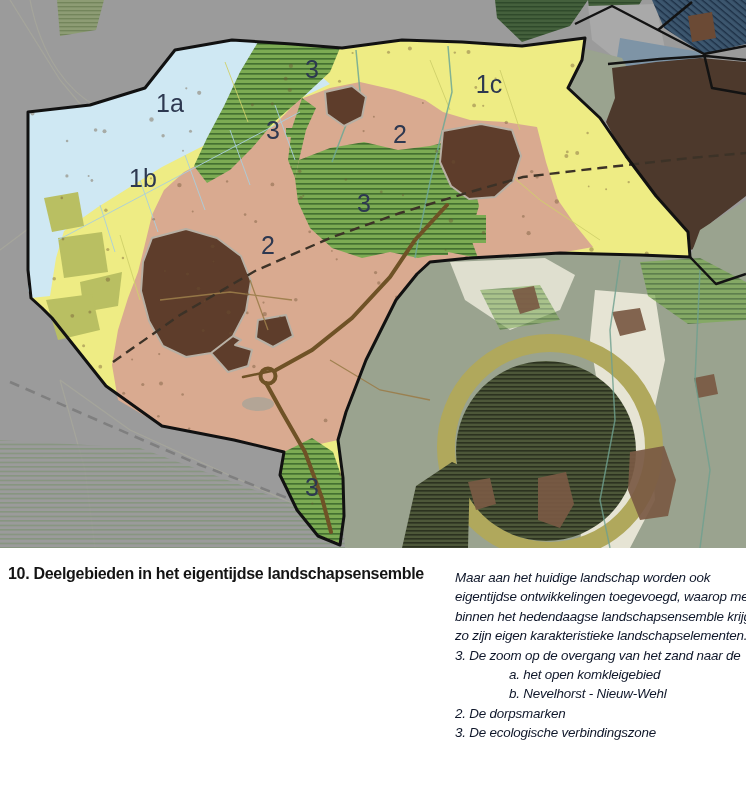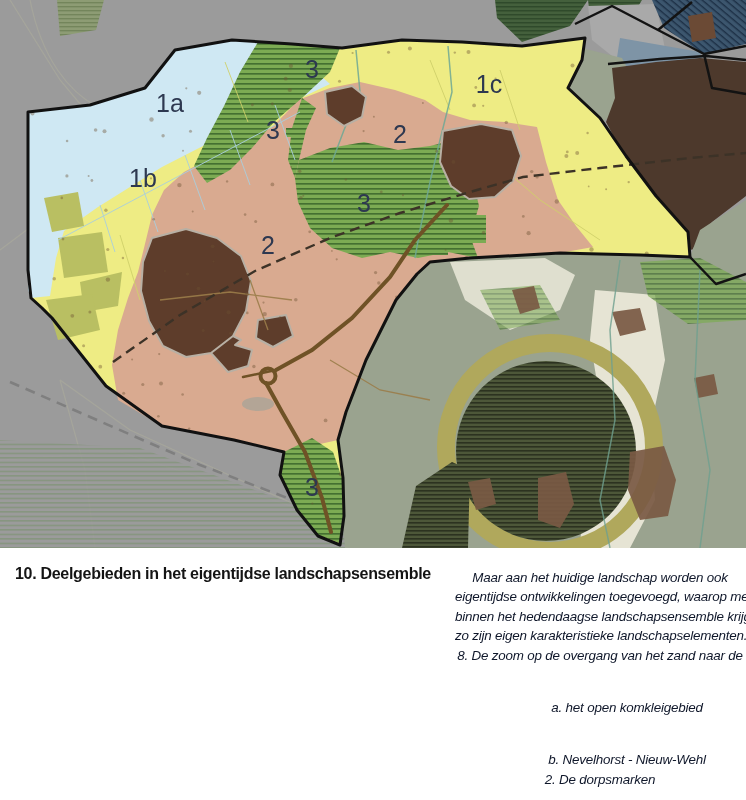--- a/index.html
+++ b/index.html
@@ -2,30 +2,30 @@
 <html style="--gray: #9b9b9b; --z1a: #cfe8f3; --z1bc: #eeec84; --z2: #d9aa90; --z3: #7cab53; --z3h: #3e6a2d; --olive: #b9bf62; --vil: #5e3d2b; --city: #4d392c; --sage: #9aa38f; --cream: #e6e4d4; --forest: #4d5739; --ring: #b0a85c; --bluegray: #7e94a6; --navy: #3c566e; --border: #111111; --label-navy: #2d3850; --road: #6f5226; --rail: #3c3227;"><head>
 <meta charset="utf-8">
 <style>
   html,body{margin:0;padding:0;background:#ffffff;}
   .page{position:relative;width:746px;height:800px;background:#fff;overflow:hidden;
         font-family:"Liberation Sans",sans-serif;}
   .map-wrap{position:absolute;left:0;top:0;width:746px;height:548px;}
   .map-wrap svg{display:block;}
   .region-label{font-family:"Liberation Sans",sans-serif;font-size:25px;font-weight:500;
         fill:var(--label-navy,#2d3850);text-anchor:middle;}
-  .caption{position:absolute;left:0;top:548px;width:746px;height:252px;background:#fff;text-align:center;}
+  .caption{position:absolute;left:0;top:548px;width:746px;height:252px;background:#fff;}
   .cap-title{position:absolute;left:8px;top:17px;width:430px;
         font-size:16px;font-weight:bold;color:#141414;letter-spacing:-0.3px;}
   .cap-text{position:absolute;left:455px;top:20px;width:290px;
         font-size:13.4px;font-style:italic;color:#0f172a;line-height:19.4px;
         letter-spacing:-0.2px;}
   .cap-line{white-space:nowrap;}
   .cap-line.indent-0{padding-left:0;}
   .cap-line.indent-1{padding-left:13px;}
-  .cap-line.indent-2{padding-left:54px;margin-top:33px;}
+  .cap-line.indent-2{padding-left:54px;}
 </style>
 </head>
 <body>
 
 <div class="page">
 
   <div class="map-wrap">
     <svg width="746" height="548" viewBox="0 0 746 548" xmlns="http://www.w3.org/2000/svg">
       <defs>
         <pattern id="hatchGreen" width="6" height="5" patternUnits="userSpaceOnUse">
@@ -428,20 +428,21 @@
     </svg>
   </div>
 
   <div class="caption">
     <div class="cap-title">10. Deelgebieden in het eigentijdse landschapsensemble</div>
     <div class="cap-text">
         <div class="cap-line indent-0">Maar aan het huidige landschap worden ook</div>
         <div class="cap-line indent-0">eigentijdse ontwikkelingen toegevoegd, waarop met</div>
         <div class="cap-line indent-0">binnen het hedendaagse landschapsensemble krijgt</div>
         <div class="cap-line indent-0">zo zijn eigen karakteristieke landschapselementen.</div>
-        <div class="cap-line indent-0">8. De zoom op de overgang van het zand naar de</div>
+        <div class="cap-line indent-0">3. De zoom op de overgang van het zand naar de</div>
         <div class="cap-line indent-2">a. het open komkleigebied</div>
         <div class="cap-line indent-2">b. Nevelhorst - Nieuw-Wehl</div>
         <div class="cap-line indent-0">2. De dorpsmarken</div>
+        <div class="cap-line indent-0">3. De ecologische verbindingszone</div>
       </div>
   </div>
 
 </div>
 
 </body></html>

